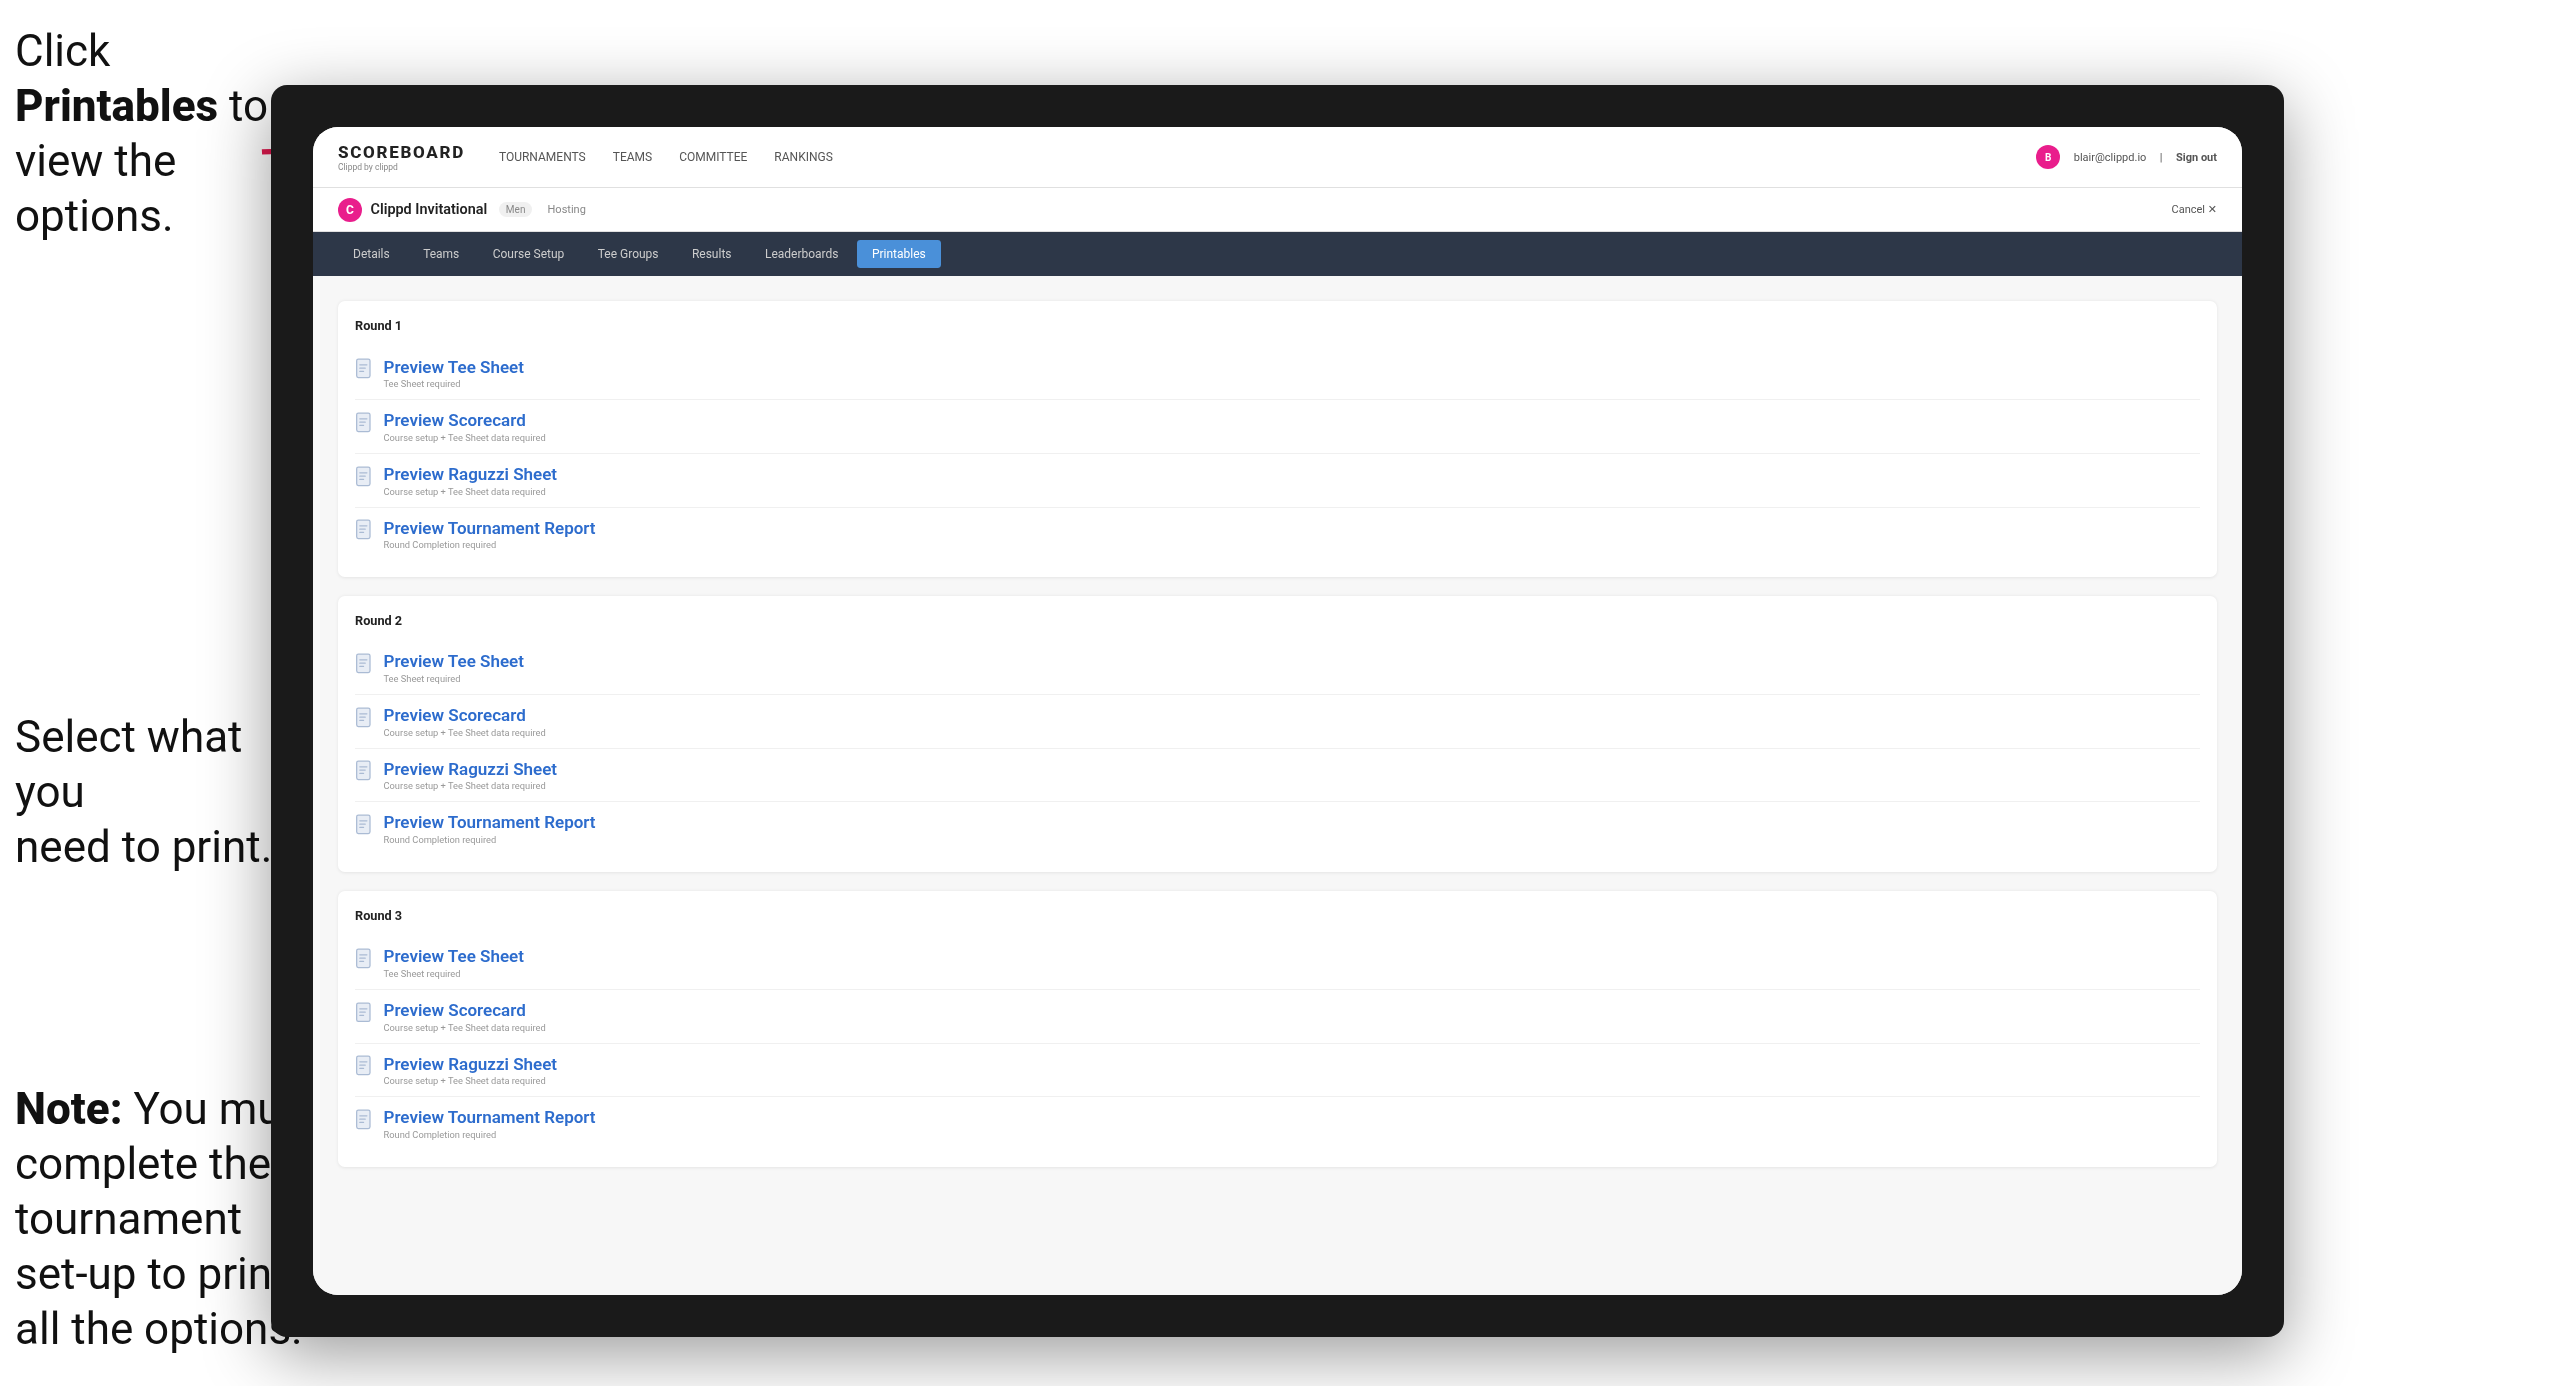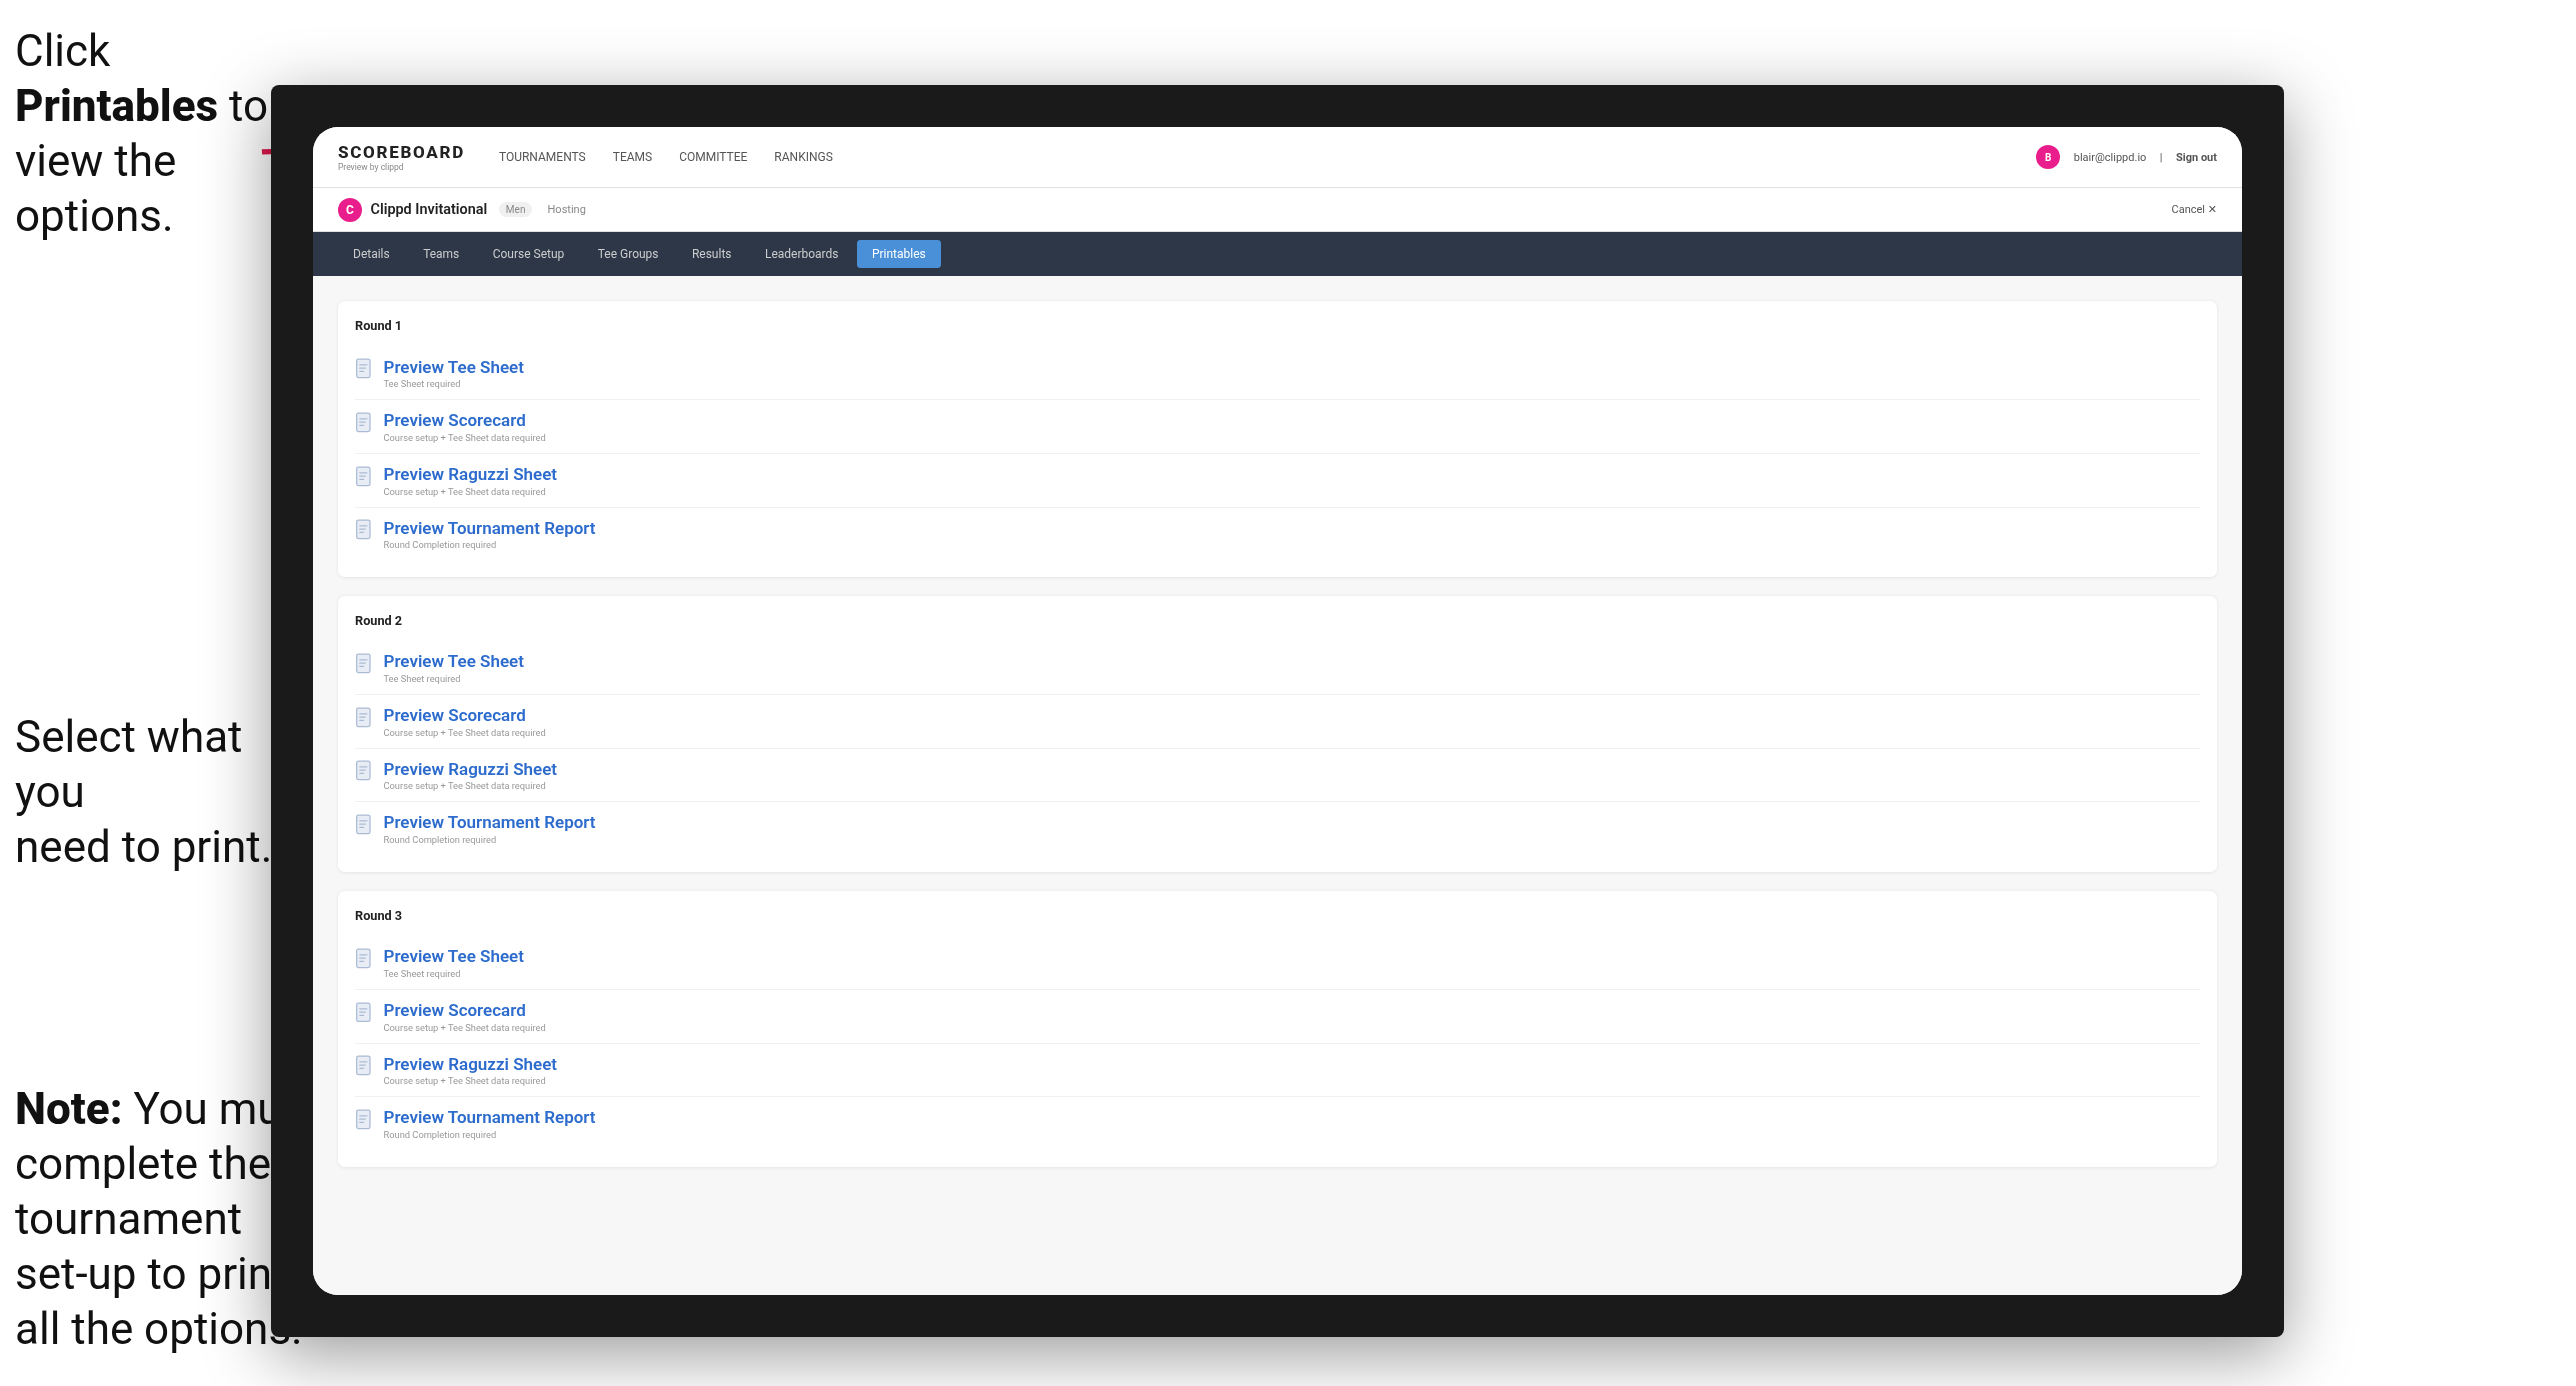--- a/index.html
+++ b/index.html
@@ -62,21 +62,21 @@
     }
 
     
     .tablet-frame {
       position: absolute;
       top: 85px;
       left: 271px;
       width: 2013px;
       height: 1252px;
       background: #1a1a1a;
-      border-radius: 8px;
+      border-radius: 16px;
       padding: 42px;
       box-shadow: 0 17px 68px rgba(0,0,0,0.4);
     }
 
     .tablet-screen {
       width: 100%;
       height: 100%;
       background: #f5f5f5;
       border-radius: 25px;
       overflow: hidden;
@@ -331,21 +331,21 @@
   <strong>Note:</strong> You must complete the tournament set-up to print all the options.
 </div>
 
 <div class="tablet-frame">
   <div class="tablet-screen">
 
     <div class="top-nav">
       <div class="nav-left">
         <div class="scoreboard-logo">
           <span class="logo-title">SCOREBOARD</span>
-          <span class="logo-sub">Preview by clippd</span>
+          <span class="logo-sub">Clippd by clippd</span>
         </div>
         <div class="nav-links">
           <span class="nav-link">TOURNAMENTS</span>
           <span class="nav-link">TEAMS</span>
           <span class="nav-link">COMMITTEE</span>
           <span class="nav-link">RANKINGS</span>
         </div>
       </div>
       <div class="nav-right">
         <div class="user-avatar">B</div>

